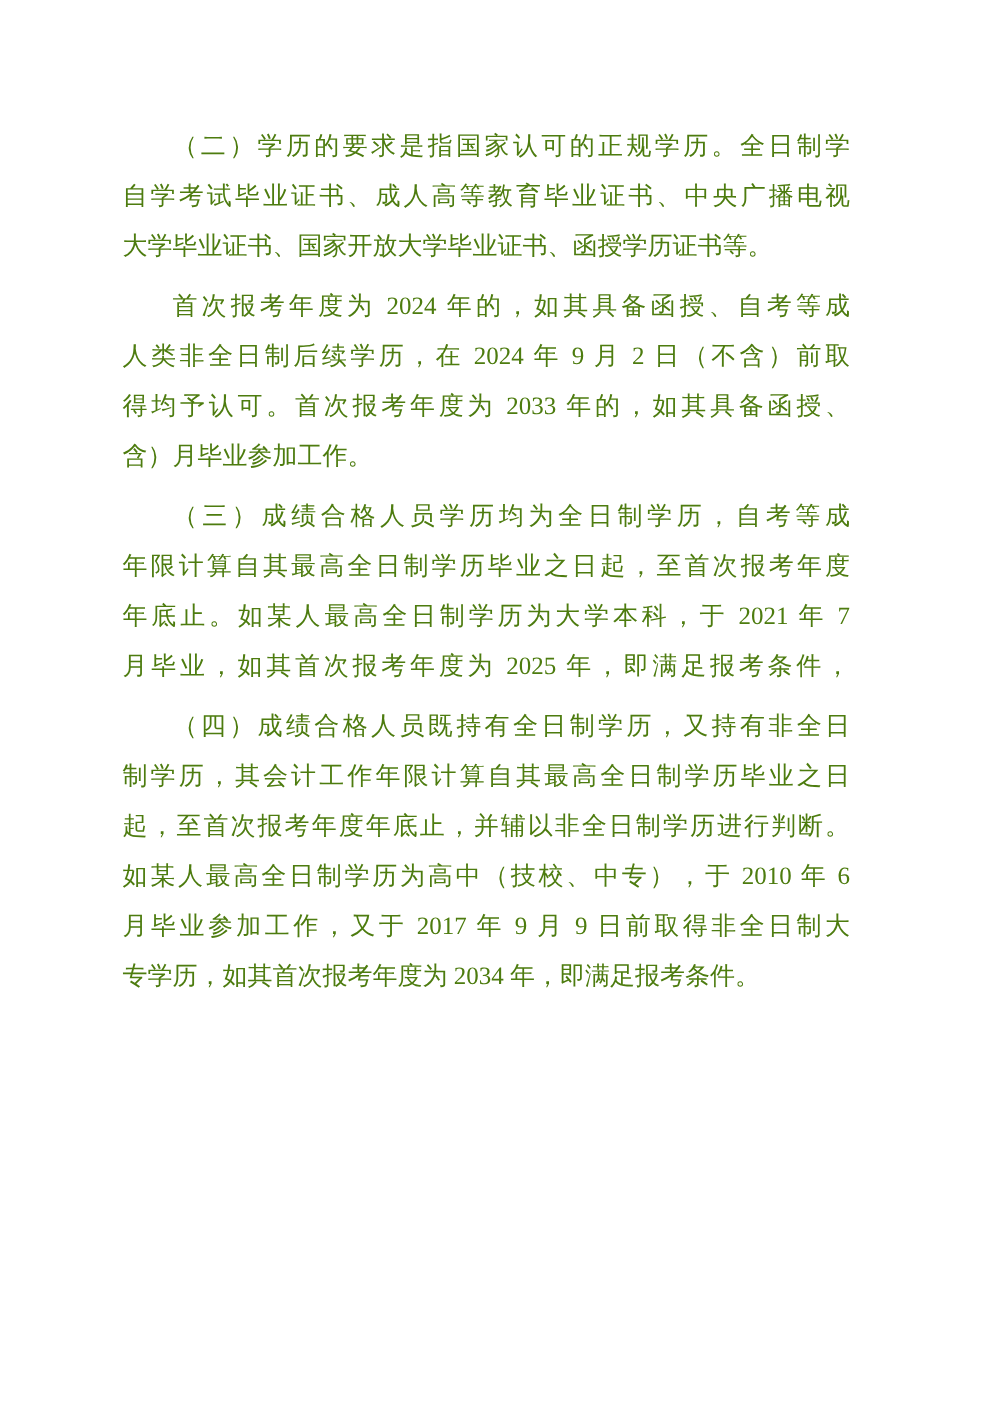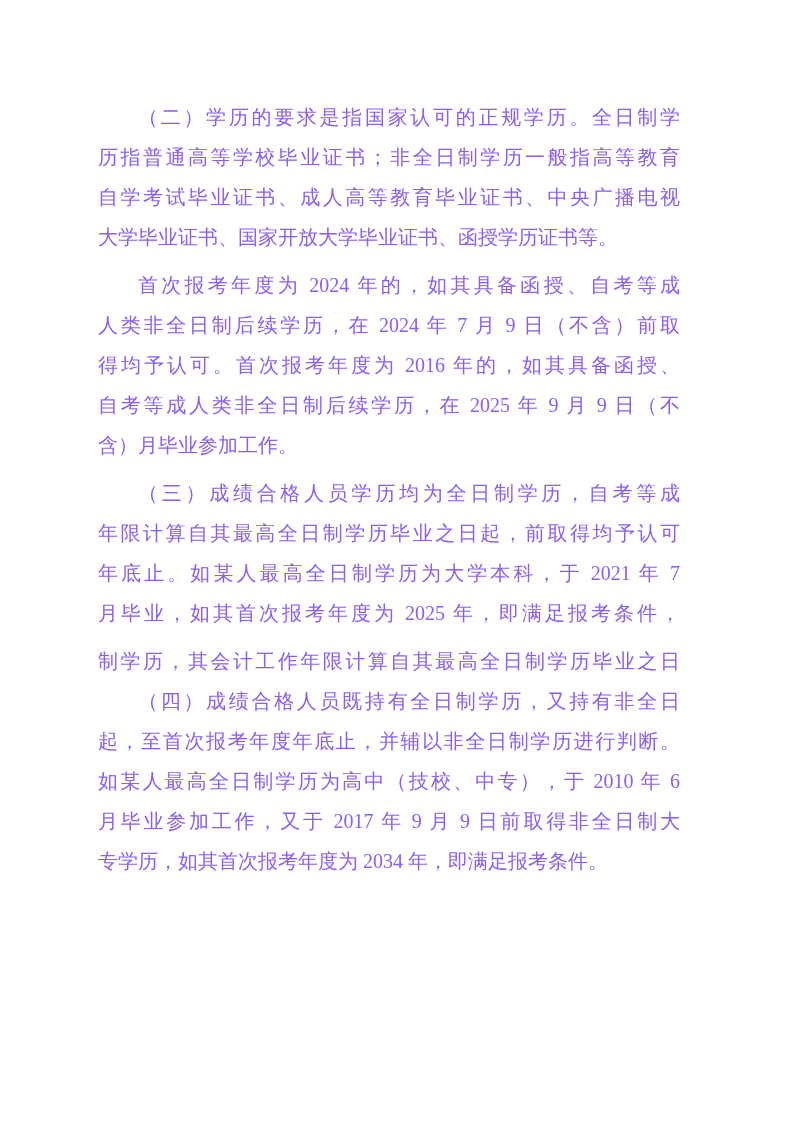--- a/index.html
+++ b/index.html
@@ -13,21 +13,21 @@
     height: 1122px;
     background: #ffffff;
     overflow: hidden;
     font-family: "Liberation Serif", serif;
   }
   .doc-body {
     position: absolute;
     left: 98px;
     top: 97px;
     width: 582px;
-    color: #8b5cf6;
+    color: #4d7c0f;
     font-size: 20px;
     font-weight: 400;
     letter-spacing: 0;
   }
   .para {
     margin: 0 0 8px 0;
     padding: 0;
   }
   .para:last-child {
     margin-bottom: 0;
@@ -48,39 +48,37 @@
     text-align-last: left;
   }
 </style>
 </head>
 <body>
 
 <div class="page">
   <div class="doc-body" id="doc-body">
       <div class="para">
         <div class="line first">（二）学历的要求是指国家认可的正规学历。全日制学</div>
-        <div class="line">历指普通高等学校毕业证书；非全日制学历一般指高等教育</div>
         <div class="line">自学考试毕业证书、成人高等教育毕业证书、中央广播电视</div>
         <div class="line lastline">大学毕业证书、国家开放大学毕业证书、函授学历证书等。</div>
       </div>
       <div class="para">
         <div class="line first">首次报考年度为 2024 年的，如其具备函授、自考等成</div>
-        <div class="line">人类非全日制后续学历，在 2024 年 7 月 9 日（不含）前取</div>
-        <div class="line">得均予认可。首次报考年度为 2016 年的，如其具备函授、</div>
-        <div class="line">自考等成人类非全日制后续学历，在 2025 年 9 月 9 日（不</div>
+        <div class="line">人类非全日制后续学历，在 2024 年 9 月 2 日（不含）前取</div>
+        <div class="line">得均予认可。首次报考年度为 2033 年的，如其具备函授、</div>
         <div class="line lastline">含）月毕业参加工作。</div>
       </div>
       <div class="para">
         <div class="line first">（三）成绩合格人员学历均为全日制学历，自考等成</div>
-        <div class="line">年限计算自其最高全日制学历毕业之日起，前取得均予认可</div>
+        <div class="line">年限计算自其最高全日制学历毕业之日起，至首次报考年度</div>
         <div class="line">年底止。如某人最高全日制学历为大学本科，于 2021 年 7</div>
         <div class="line">月毕业，如其首次报考年度为 2025 年，即满足报考条件，</div>
       </div>
       <div class="para">
+        <div class="line first">（四）成绩合格人员既持有全日制学历，又持有非全日</div>
         <div class="line">制学历，其会计工作年限计算自其最高全日制学历毕业之日</div>
-        <div class="line first">（四）成绩合格人员既持有全日制学历，又持有非全日</div>
         <div class="line">起，至首次报考年度年底止，并辅以非全日制学历进行判断。</div>
         <div class="line">如某人最高全日制学历为高中（技校、中专），于 2010 年 6</div>
         <div class="line">月毕业参加工作，又于 2017 年 9 月 9 日前取得非全日制大</div>
         <div class="line lastline">专学历，如其首次报考年度为 2034 年，即满足报考条件。</div>
       </div>
     </div>
 </div>
 
 </body></html>

